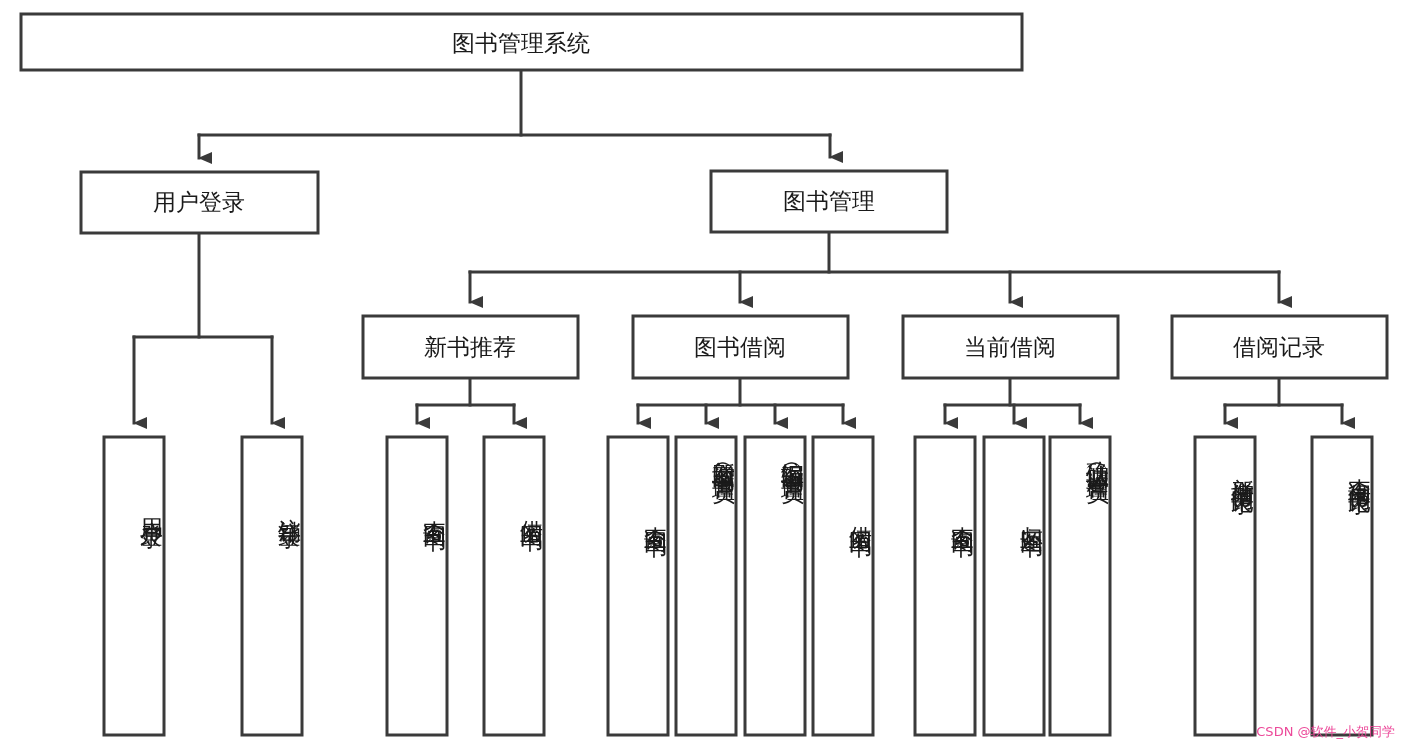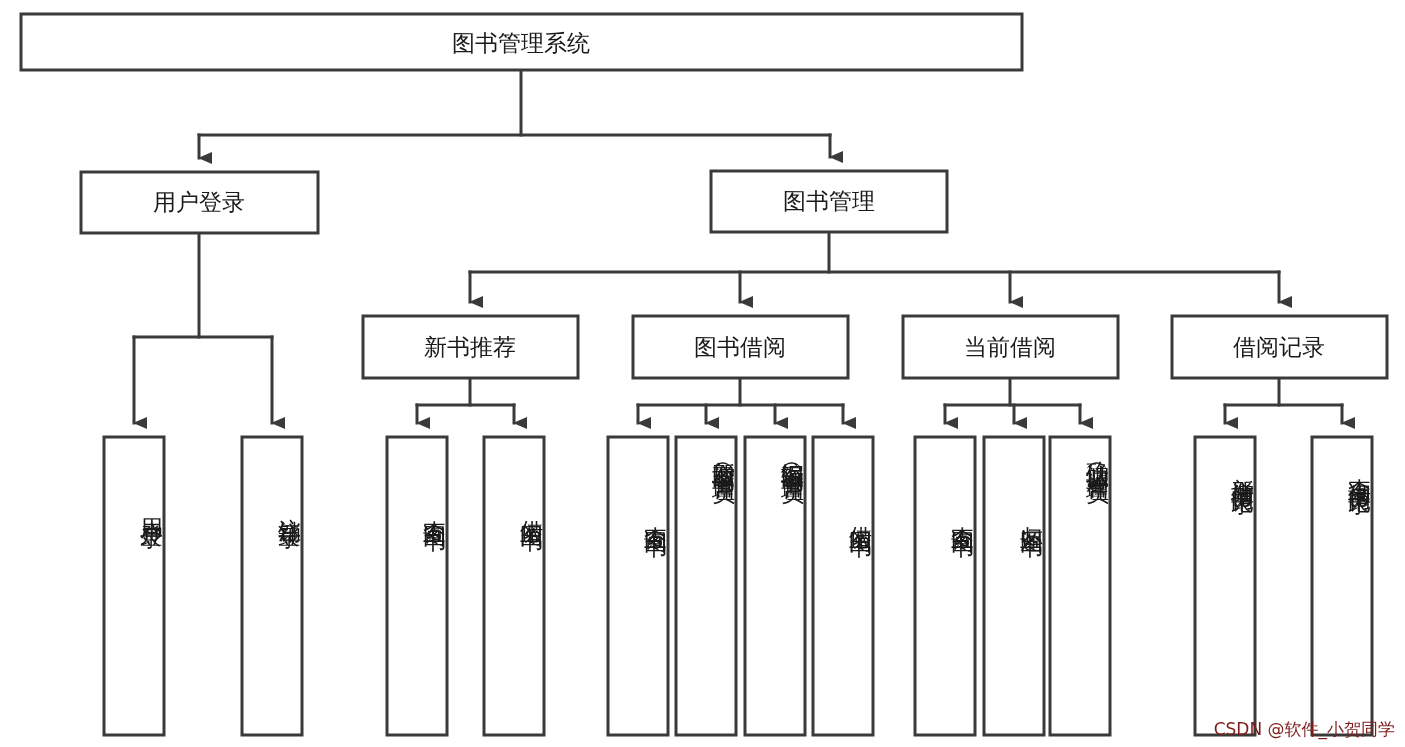--- a/index.html
+++ b/index.html
@@ -54,22 +54,22 @@
     letter-spacing: 3px;
     text-align: center;
     white-space: nowrap;
     font-family: "DejaVu Sans", "Liberation Sans", sans-serif;
     pointer-events: none;
   }
   .watermark {
     position: absolute;
     right: 10px;
     bottom: 6px;
-    font-size: 17px;
-    color: #7f1d1d;
+    font-size: 13px;
+    color: #ec4899;
     font-family: "DejaVu Sans", "Liberation Sans", sans-serif;
     white-space: nowrap;
   }
 </style>
 </head>
 <body>
 
 <div id="canvas">
 
   <svg class="diagram" viewBox="0 0 1405 747">

